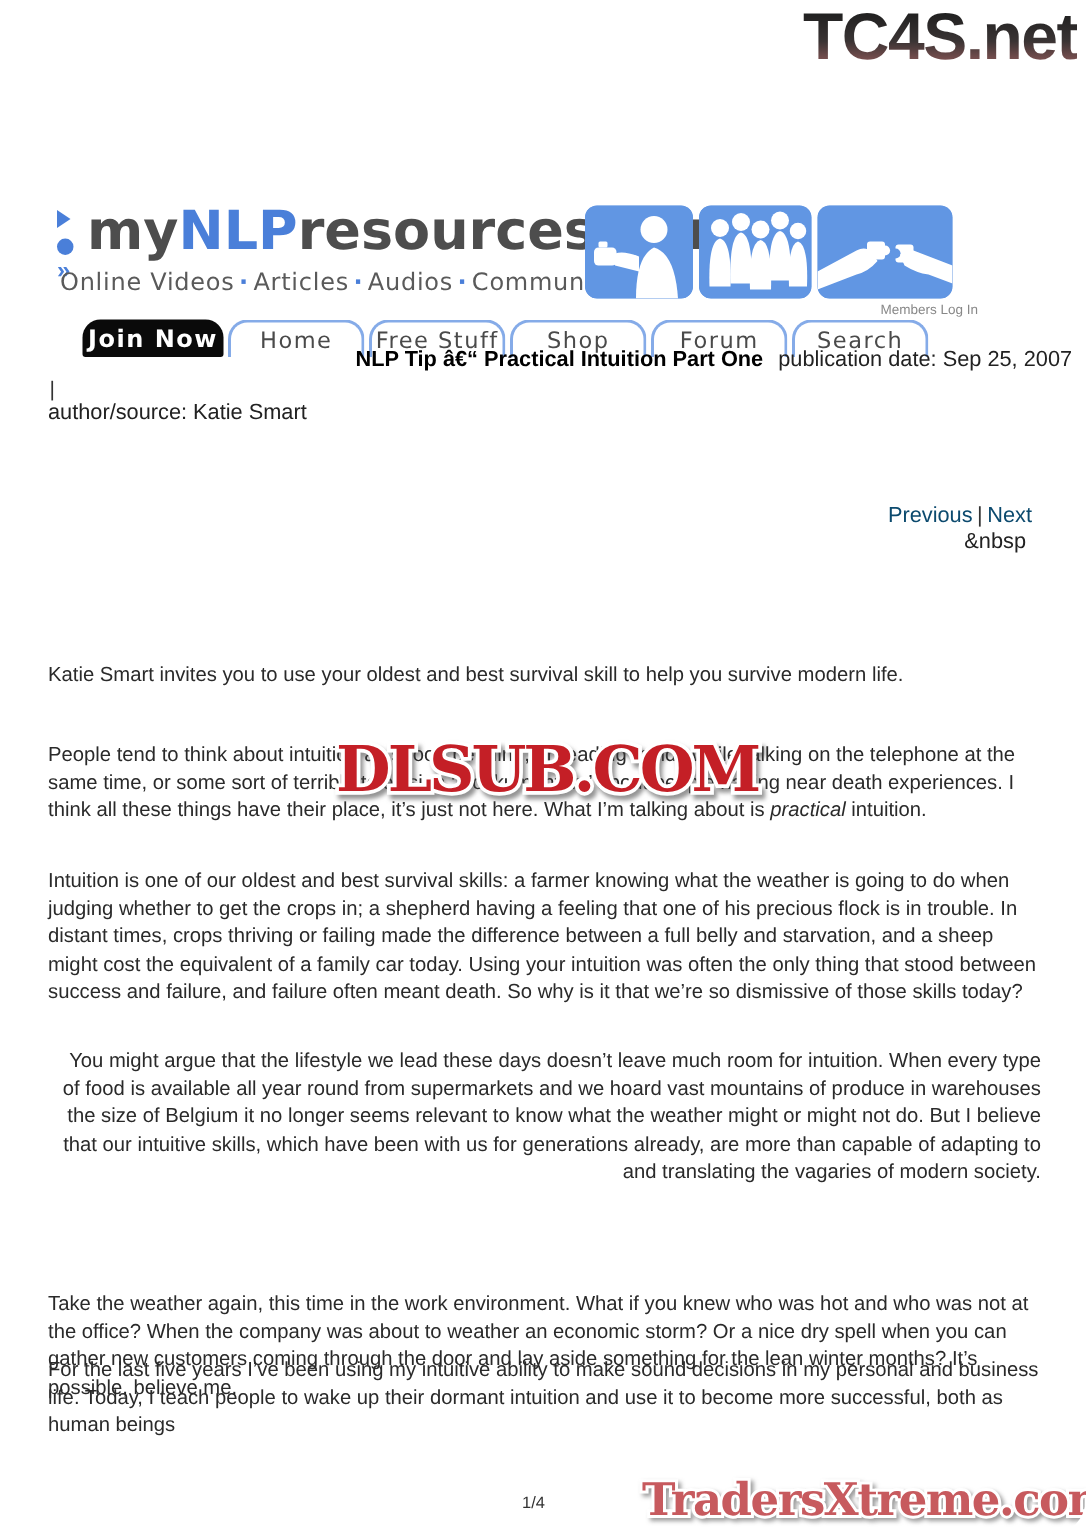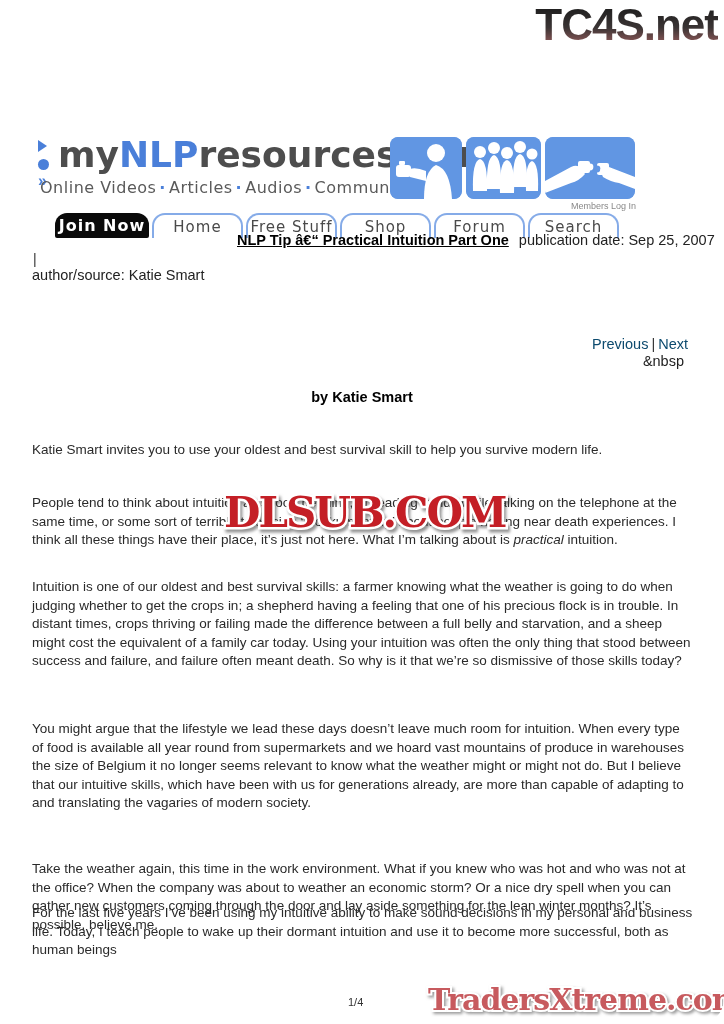--- a/index.html
+++ b/index.html
@@ -49,21 +49,21 @@
     position: absolute; left: 2px; top: 42px;
     font-size: 16px; color: #5a5a5a; letter-spacing: 0.5px;
     font-family: "DejaVu Sans", sans-serif;
   }
   .tagline .sep { color: #4a7fd9; font-weight: bold; padding: 0 3px; }
 
   
   .tiles { position: absolute; left: 390px; top: 137px; display: flex; gap: 4px; }
   .tile { border-radius: 8px; background: #6196e3; overflow: hidden; }
   .members-login {
-    position: absolute; right: 88px; top: 201px;
+    position: absolute; right: 72px; top: 201px;
     font-size: 9px; color: #888;
   }
 
   
   .nav { position: absolute; left: 55px; top: 213px; display: flex; gap: 3px; }
   .tab {
     width: 91px; height: 25px;
     display: flex; align-items: center; justify-content: center;
     font-size: 15px; letter-spacing: 1px; color: #4a4a4a;
     background: #fff;
@@ -72,42 +72,42 @@
     font-family: "DejaVu Sans", sans-serif;
     cursor: pointer;
   }
   .tab.join {
     background: #0a0a0a; color: #fff; border: none; font-weight: bold;
     border-radius: 12px 12px 2px 2px; width: 94px; font-size: 16px;
   }
 
   
   .title-line { position: absolute; left: 237px; top: 232px; white-space: nowrap; font-size: 14.5px; }
-  .title-line .t { font-weight: bold; color: #000; text-decoration: underline; }
+  .title-line .t { font-weight: bold; color: #000; }
   .title-line .pub { margin-left: 10px; color: #222; }
   .pipe { position: absolute; left: 33px; top: 251px; font-size: 14px; color: #333; }
   .author-line { position: absolute; left: 32px; top: 267px; font-size: 14.5px; color: #222; }
 
   .prevnext { position: absolute; right: 36px; top: 336px; font-size: 14.5px; text-align: right; }
   .prevnext a { color: #0c4a6e; cursor: pointer; }
   .prevnext .sep { color: #333; padding: 0 3px; }
   .nbsp-txt { position: absolute; right: 40px; top: 353px; font-size: 14.5px; color: #222; }
 
   .byline { position: absolute; left: 0; top: 389px; width: 724px; text-align: center; font-weight: bold; font-size: 14.5px; color: #000; }
 
   
   .para {
     position: absolute; left: 32px; width: 662px;
     font-size: 13.5px; line-height: 18.6px; color: #2a2a2a;
     font-family: "Liberation Sans", sans-serif;
   }
   .p1 { top: 441px; }
   .p2 { top: 494px; }
   .p3 { top: 578px; }
-  .p4 { top: 720px; }
+  .p4 { top: 698px; text-align: right; }
   .p5 { top: 860px; }
   .p6 { top: 904px; }
 
   
   .wm-svg { position: absolute; overflow: visible; pointer-events: none; }
   .wm-dlsub { left: 222px; top: 483px; }
   .wm-traders { left: 426px; top: 982px; }
 
   .pagenum { position: absolute; left: 348px; top: 996px; font-size: 11px; color: #333; }
 </style>
@@ -181,21 +181,20 @@
     <span class="t">NLP Tip â€“ Practical Intuition Part One</span><span class="pub">publication date: Sep 25, 2007</span>
   </div>
   <div class="pipe">|</div>
   <div class="author-line">author/source: Katie Smart</div>
 
   <div class="prevnext">
     <a>Previous</a><span class="sep">|</span><a>Next</a>
   </div>
   <div class="nbsp-txt">&amp;nbsp</div>
 
-  <div class="byline">by Katie Smart</div>
 
   <p class="para p1">Katie Smart invites you to use your oldest and best survival skill to help you survive modern life.</p>
   <p class="para p2"><span>People tend to think about intuition as spoon bending, or reading minds while talking on the telephone at the same time, or some sort of terrible television ‘mockumentary’ about people having near death experiences. I think all these things have their place, it’s just not here. What I’m talking about is </span><i>practical</i><span> intuition.</span></p>
   <p class="para p3">Intuition is one of our oldest and best survival skills: a farmer knowing what the weather is going to do when judging whether to get the crops in; a shepherd having a feeling that one of his precious flock is in trouble. In distant times, crops thriving or failing made the difference between a full belly and starvation, and a sheep might cost the equivalent of a family car today. Using your intuition was often the only thing that stood between success and failure, and failure often meant death. So why is it that we’re so dismissive of those skills today?</p>
   <p class="para p4">You might argue that the lifestyle we lead these days doesn’t leave much room for intuition. When every type of food is available all year round from supermarkets and we hoard vast mountains of produce in warehouses the size of Belgium it no longer seems relevant to know what the weather might or might not do. But I believe that our intuitive skills, which have been with us for generations already, are more than capable of adapting to and translating the vagaries of modern society.</p>
   <p class="para p5">Take the weather again, this time in the work environment. What if you knew who was hot and who was not at the office? When the company was about to weather an economic storm? Or a nice dry spell when you can gather new customers coming through the door and lay aside something for the lean winter months? It’s possible, believe me.</p>
   <p class="para p6">For the last five years I’ve been using my intuitive ability to make sound decisions in my personal and business life. Today, I teach people to wake up their dormant intuition and use it to become more successful, both as human beings</p>
 
   <svg class="wm-svg wm-dlsub" width="300" height="58">
     <text x="2" y="44" font-family="DejaVu Serif, serif" font-size="42" font-weight="bold" letter-spacing="-2" fill="#c41f26" stroke="#ffffff" stroke-width="5" paint-order="stroke" style="filter: drop-shadow(2px 3px 1.5px rgba(60,60,60,0.55));">DLSUB.COM</text>

